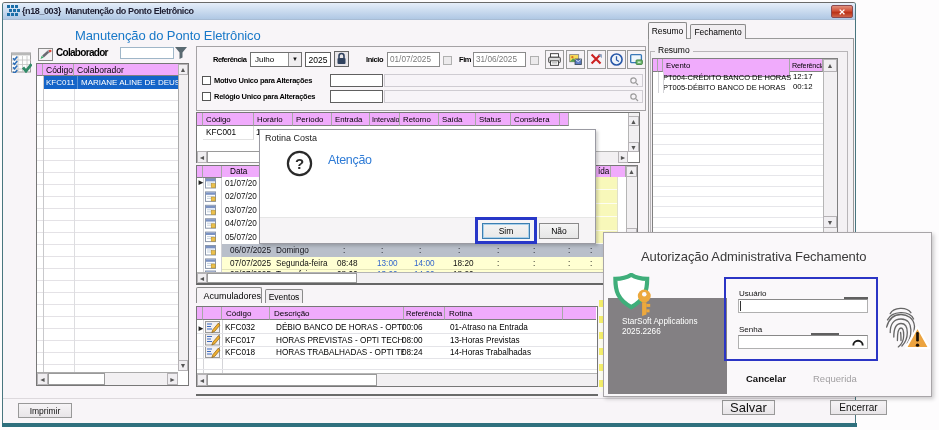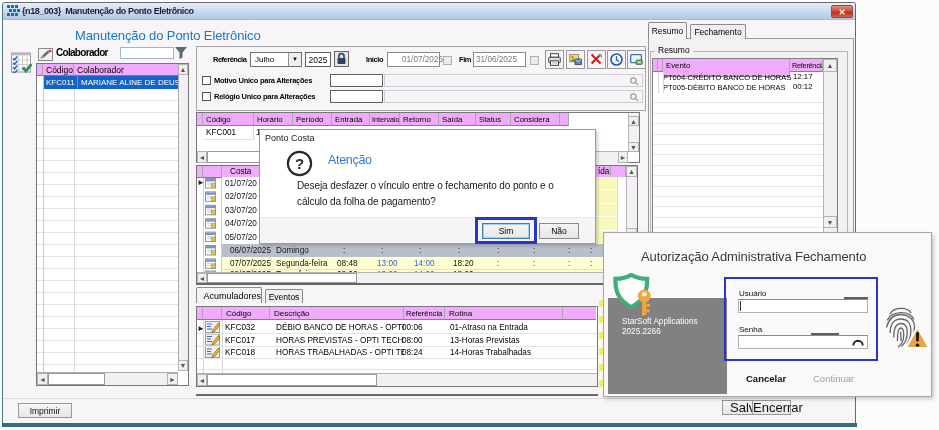--- a/index.html
+++ b/index.html
@@ -92,21 +92,21 @@
   <span style="position:absolute;right:0;top:0;width:13px;height:13px;background:#f0eef0;border-left:1px solid #909090;font-size:6px;text-align:center;line-height:13px;color:#111">▼</span>
 </div>
 <div class="ab" style="left:305px;top:52px;width:26px;height:15px;background:#fff;border:1px solid #606060;font-size:8.5px;text-align:center;line-height:14px">2025</div>
 <div class="ab" style="left:334px;top:51px;width:15px;height:16px;background:#e9e6e9;border:1px solid #666">
   <svg width="13" height="14" viewBox="0 0 13 14">
       <path d="M4 6V4a2.5 2.5 0 0 1 5 0v2" fill="none" stroke="#30425e" stroke-width="1.6"></path>
       <rect x="2.5" y="6" width="8" height="6" rx="1" fill="#30425e"></rect>
     </svg>
 </div>
 <div class="ab bold" style="left:366px;top:55px;font-size:7.5px;letter-spacing:-0.4px">Início</div>
-<div class="ab" style="left:387px;top:52px;width:53px;height:15px;background:#fff;border:1px solid #8a8a8a;color:#7a7a7a;font-size:8.2px;line-height:14px;padding-left:14px">01/07/2025</div>
+<div class="ab" style="left:387px;top:52px;width:53px;height:15px;background:#fff;border:1px solid #8a8a8a;color:#7a7a7a;font-size:8.2px;line-height:14px;padding-left:2px">01/07/2025</div>
 <div class="ab" style="left:443px;top:56px;width:9px;height:9px;background:#eceaec;border:1px solid #b0b0b0"></div>
 <div class="ab bold" style="left:459px;top:55px;font-size:7.5px;letter-spacing:-0.4px">Fim</div>
 <div class="ab" style="left:473px;top:52px;width:53px;height:15px;background:#fff;border:1px solid #8a8a8a;color:#7a7a7a;font-size:8.2px;line-height:14px;padding-left:2px">31/06/2025</div>
 <div class="ab" style="left:530px;top:56px;width:9px;height:9px;background:#eceaec;border:1px solid #b0b0b0"></div>
 
 <div class="ab" style="left:545px;top:50px;width:19px;height:19px;border:1px solid #9a9a9a;background:#f6f3f6">
  <svg width="17" height="17" viewBox="0 0 19 19">
       <rect x="5" y="3" width="9" height="4" fill="#fff" stroke="#333"></rect>
       <rect x="3" y="7" width="13" height="6" rx="1" fill="#ddd" stroke="#333"></rect>
       <rect x="5" y="11" width="9" height="5" fill="#fff" stroke="#333"></rect>
@@ -181,21 +181,21 @@
 <div class="ab" style="left:207px;top:151px;width:180px;height:12px;background:#fff;border:1px solid #9a9a9a"></div>
 <div class="ab sb" style="left:618px;top:151px;width:10px;height:12px;line-height:11px">►</div>
 
 <div class="ab" style="left:628px;top:113px;width:11px;height:38px;background:#f2f0f2;border-left:1px solid #b5b5b5"></div>
 <div class="ab sb" style="left:628px;top:116px;width:11px;height:10px">▲</div>
 <div class="ab sb" style="left:628px;top:142px;width:11px;height:10px">▼</div>
 
 <div class="ab" style="left:196px;top:165px;width:442px;height:120px;background:#fff;border:1px solid #777;border-bottom:2px solid #666"></div>
 <div class="ab hdr" style="left:197px;top:166px;width:6px;height:12px"></div>
 <div class="ab hdr" style="left:203px;top:166px;width:19px;height:12px"></div>
-<div class="ab hdr" style="left:222px;top:166px;width:50px;height:12px;padding-left:8px;font-size:8.2px;line-height:12px">Costa</div>
+<div class="ab hdr" style="left:222px;top:166px;width:50px;height:12px;padding-left:8px;font-size:8.2px;line-height:12px">Data</div>
 <div class="ab hdr" style="left:272px;top:166px;width:324px;height:12px"></div>
 <div class="ab hdr" style="left:596px;top:166px;width:15px;height:12px;font-size:8.2px;line-height:12px;padding-left:2px">ída</div>
 <div class="ab hdr" style="left:611px;top:166px;width:15px;height:12px"></div>
 
 <div class="ab" style="left:626px;top:166px;width:11px;height:118px;background:#f2f0f2;border-left:1px solid #b5b5b5"></div>
 <div class="ab sb" style="left:626px;top:166px;width:11px;height:11px">▲</div>
 <div class="ab sb" style="left:626px;top:228px;width:11px;height:11px">▲</div>
 
 <div class="ab" style="left:203px;top:178px;width:1px;height:94px;background:#d0d0d4"></div>
 <div class="ab" style="left:221px;top:178px;width:1px;height:94px;background:#d0d0d4"></div>
@@ -330,30 +330,29 @@
 <div class="ab" style="left:663px;top:72px;width:1px;height:300px;background:#d4d4d8"></div>
 <div class="ab" style="left:653px;top:93px;width:170px;height:280px;background:repeating-linear-gradient(to bottom,#fff 0 9.4px,#e6e6ea 9.4px 10.4px)"></div>
 
 <div class="ab" style="left:823px;top:59px;width:14px;height:328px;background:#f2f0f2;border-left:1px solid #b5b5b5"></div>
 <div class="ab sb" style="left:823px;top:59px;width:14px;height:13px;line-height:12px">▲</div>
 <div class="ab sb" style="left:823px;top:216px;width:14px;height:12px;line-height:11px">▼</div>
 
 <div class="ab" style="left:3px;top:398px;width:852px;height:1px;background:#ddd9dd"></div>
 <div class="ab btn" style="left:18px;top:403px;width:54px;height:15px;font-size:8.5px;line-height:14px">Imprimir</div>
 <div class="ab btn" style="left:722px;top:400px;width:53px;height:15px;font-size:13px;line-height:14px">Salvar</div>
-<div class="ab btn" style="left:752px;top:400px;width:39px;height:15px;font-size:13px;line-height:14px">Encerrar</div>
+<div class="ab btn" style="left:830px;top:400px;width:57px;height:15px;font-size:10px;line-height:14px">Encerrar</div>
 
 <div class="ab" style="left:259px;top:129px;width:337px;height:115px;background:#fff;border:1px solid #9a9aa2;box-shadow:2px 2px 3px rgba(0,0,0,0.18);z-index:10">
- <div class="ab" style="left:5px;top:3px;font-size:9px;color:#1a1a1a">Ponto Costa</div>
+ <div class="ab" style="left:5px;top:3px;font-size:9px;color:#1a1a1a">Rotina Costa</div>
  <svg class="ab" style="left:26px;top:20px" width="27" height="27" viewBox="0 0 27 27">
   <circle cx="13.5" cy="13.5" r="11.6" fill="#fff" stroke="#2a2a2a" stroke-width="2.2"></circle>
   <text x="13.5" y="19" text-anchor="middle" font-size="15" font-weight="bold" fill="#2a2a2a" font-family="Liberation Sans">?</text>
  </svg>
  <div class="ab" style="left:68px;top:23px;font-size:12.5px;letter-spacing:-0.3px;color:#2e7bd6">Atenção</div>
- <div class="ab" style="left:37px;top:48px;font-size:10px;letter-spacing:-0.1px;color:#1a1a1a;line-height:15.5px">Deseja desfazer o vínculo entre o fechamento do ponto e o<br>cálculo da folha de pagamento?</div>
  <div class="ab" style="left:0;top:87px;width:335px;height:26px;background:#f6f4f6;border-top:1px solid #e6e6e6"></div>
  <div class="ab" style="left:215px;top:87px;width:62px;height:27px;border:3px solid #2837c8;z-index:3"></div>
  <div class="ab" style="left:222px;top:93px;width:48px;height:16px;background:linear-gradient(#f4f4f4,#e8e8e8);border:1px solid #3c7fb1;box-shadow:inset 0 0 0 1px #a9d0ea;text-align:center;font-size:8.5px;line-height:15px">Sim</div>
  <div class="ab" style="left:279px;top:93px;width:40px;height:16px;background:linear-gradient(#f4f4f4,#e6e6e6);border:1px solid #8a8a8a;text-align:center;font-size:8.5px;line-height:15px">Não</div>
 </div>
 
 <div class="ab" style="left:603px;top:232px;width:329px;height:165px;background:#faf8fa;border:1px solid #a8a5a8;box-shadow:2px 2px 4px rgba(0,0,0,0.2);z-index:10">
  <div class="ab" style="left:37px;top:16px;font-size:13px;letter-spacing:-0.1px;color:#3a3a3a">Autorização Administrativa Fechamento</div>
 
  <div class="ab" style="left:4px;top:65px;width:119px;height:96px;background:#838083">
@@ -374,21 +373,21 @@
  <div class="ab" style="left:134px;top:66px;width:130px;height:14px;background:#fff;border:1px solid #b0b0b0;border-top:1px solid #888"></div>
  <div class="ab" style="left:240px;top:64px;width:24px;height:2px;background:#606060"></div>
  <div class="ab" style="left:136px;top:68px;width:1px;height:10px;background:#333"></div>
  <div class="ab" style="left:135px;top:92px;font-size:8px;color:#111">Senha</div>
  <div class="ab" style="left:134px;top:102px;width:130px;height:14px;background:#fff;border:1px solid #b0b0b0;border-top:1px solid #888"></div>
  <div class="ab" style="left:207px;top:100px;width:28px;height:2px;background:#606060"></div>
  <svg class="ab" style="left:248px;top:106px" width="12" height="7" viewBox="0 0 14 8">
       <path d="M1.5 7.5 A5.5 5.5 0 0 1 12.5 7.5" fill="none" stroke="#1a1a1a" stroke-width="2.2"></path>
     </svg>
  <div class="ab bold" style="left:142px;top:140px;font-size:9.5px;color:#111">Cancelar</div>
- <div class="ab" style="left:209px;top:140px;font-size:9.5px;color:#a2a0a2">Continuar</div>
+ <div class="ab" style="left:209px;top:140px;font-size:9.5px;color:#a2a0a2">Requerida</div>
 
  <svg class="ab" style="left:279px;top:69px" width="36" height="52" viewBox="0 0 40 56">
   <g fill="none" stroke="#666" stroke-width="1.45" stroke-linecap="round">
    <path d="M8 12 C12 5 26 4 31 11"></path>
    <path d="M5 19 C10 9 29 8 34 18"></path>
    <path d="M4 27 C7 16 14 13 20 13 C27 13 34 17 35 26 C35 31 34 36 32 40"></path>
    <path d="M8 33 C8 24 12 18 20 18 C28 18 31 24 31 30 C31 36 30 41 27 45"></path>
    <path d="M12 38 C12 28 14 23 20 23 C26 23 27 28 27 33 C27 39 25 44 21 48"></path>
    <path d="M16 42 C16 33 17 28 20 28 C23 28 23 32 23 36 C23 41 21 46 17 49"></path>
    <path d="M20 42 C20 38 20 35 19.5 33"></path>

